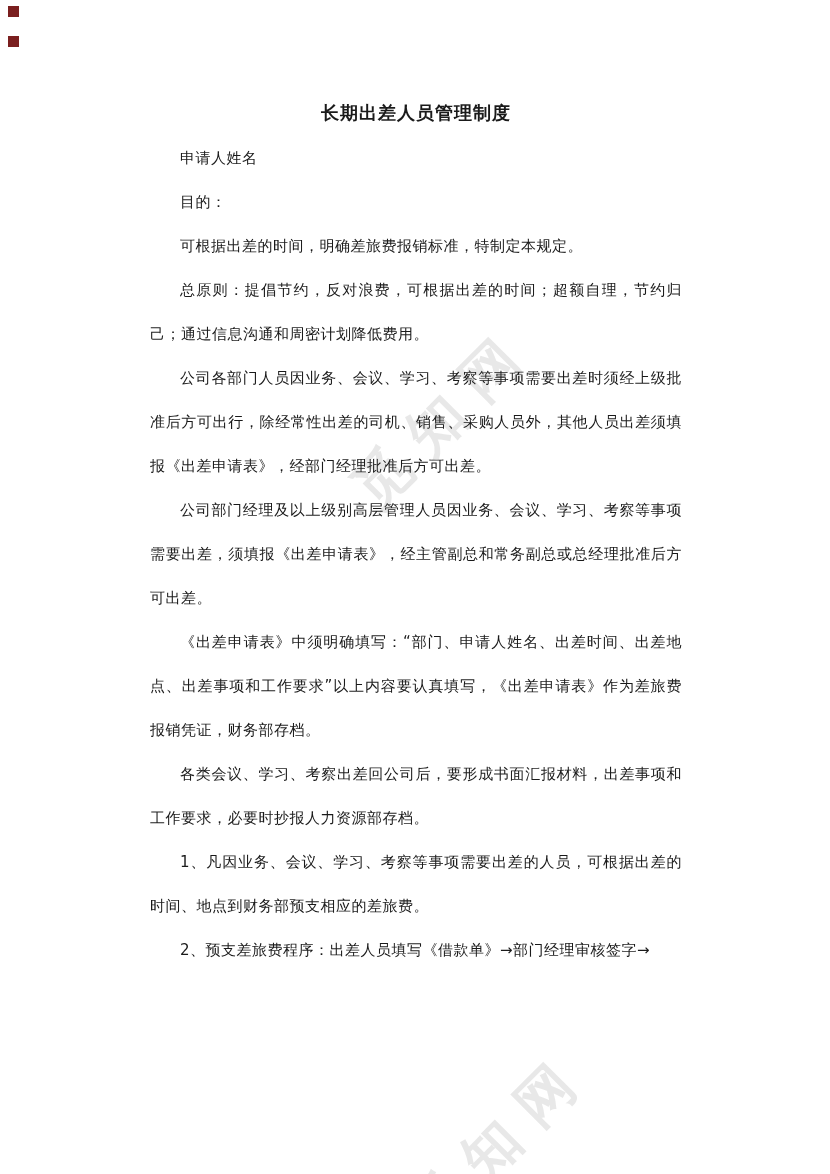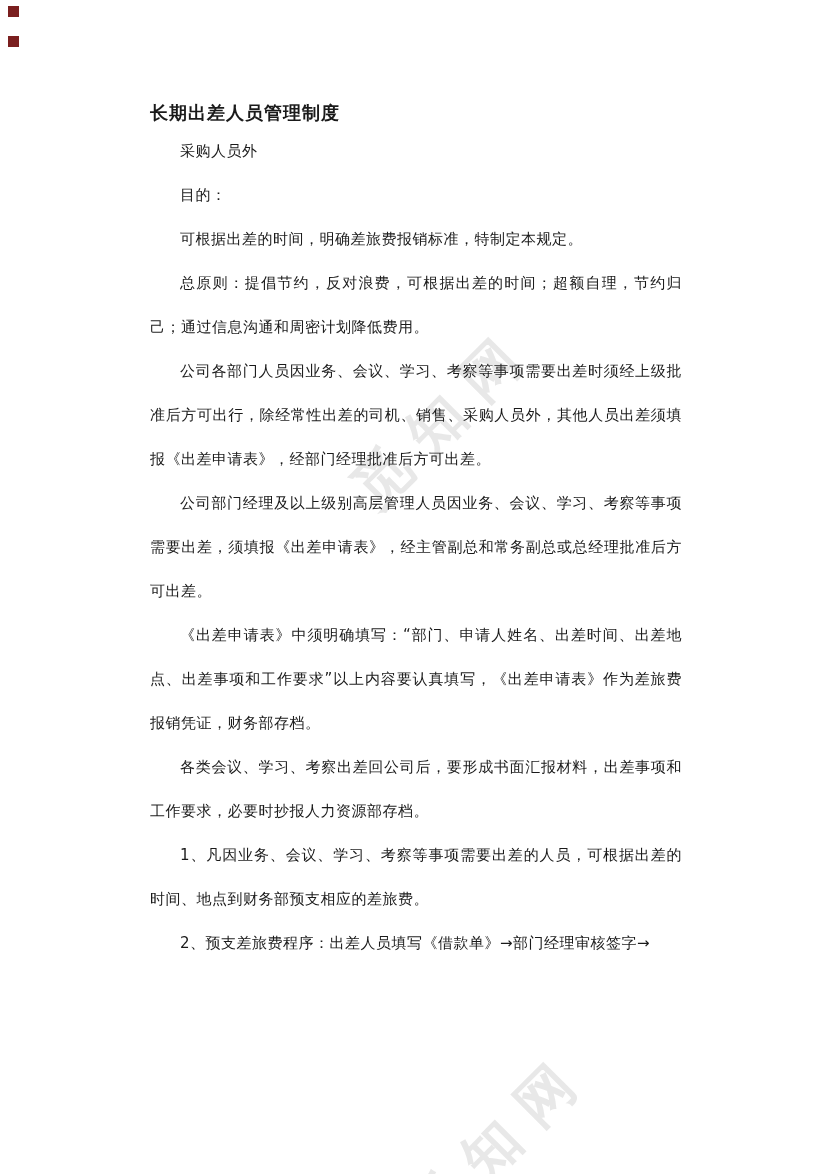--- a/index.html
+++ b/index.html
@@ -21,23 +21,24 @@
   .corner-mark {
     position: absolute;
     left: 8px;
     width: 11px;
     height: 11px;
     background: #7a1f1f;
   }
   .corner-mark.m1 { top: 6px; }
   .corner-mark.m2 { top: 36px; }
   .title {
-    margin: 0 0 1px 0;
+    margin: 0 0 8px 0;
     font-size: 18px;
     font-weight: bold;
+    text-align: center;
     line-height: 30px;
     letter-spacing: 1px;
   }
   .body-text {
     position: relative;
     z-index: 2;
   }
   .para {
     margin: 0;
     font-size: 15px;
@@ -69,21 +70,21 @@
 
   <span class="corner-mark m1"></span>
   <span class="corner-mark m2"></span>
 
   <div class="watermark wm-center">觅知网</div>
   <div class="watermark wm-bottom">觅知网</div>
 
   <h1 class="title">长期出差人员管理制度</h1>
 
   <div class="body-text">
-    <p class="para">采购人员外</p>
+    <p class="para">申请人姓名</p>
     <p class="para">目的：</p>
     <p class="para">可根据出差的时间，明确差旅费报销标准，特制定本规定。</p>
     <p class="para">总原则：提倡节约，反对浪费，可根据出差的时间；超额自理，节约归己；通过信息沟通和周密计划降低费用。</p>
     <p class="para">公司各部门人员因业务、会议、学习、考察等事项需要出差时须经上级批准后方可出行，除经常性出差的司机、销售、采购人员外，其他人员出差须填报《出差申请表》，经部门经理批准后方可出差。</p>
     <p class="para">公司部门经理及以上级别高层管理人员因业务、会议、学习、考察等事项需要出差，须填报《出差申请表》，经主管副总和常务副总或总经理批准后方可出差。</p>
     <p class="para">《出差申请表》中须明确填写：“部门、申请人姓名、出差时间、出差地点、出差事项和工作要求”以上内容要认真填写，《出差申请表》作为差旅费报销凭证，财务部存档。</p>
     <p class="para">各类会议、学习、考察出差回公司后，要形成书面汇报材料，出差事项和工作要求，必要时抄报人力资源部存档。</p>
     <p class="para">1、凡因业务、会议、学习、考察等事项需要出差的人员，可根据出差的时间、地点到财务部预支相应的差旅费。</p>
     <p class="para">2、预支差旅费程序：出差人员填写《借款单》→部门经理审核签字→</p>
   </div>

